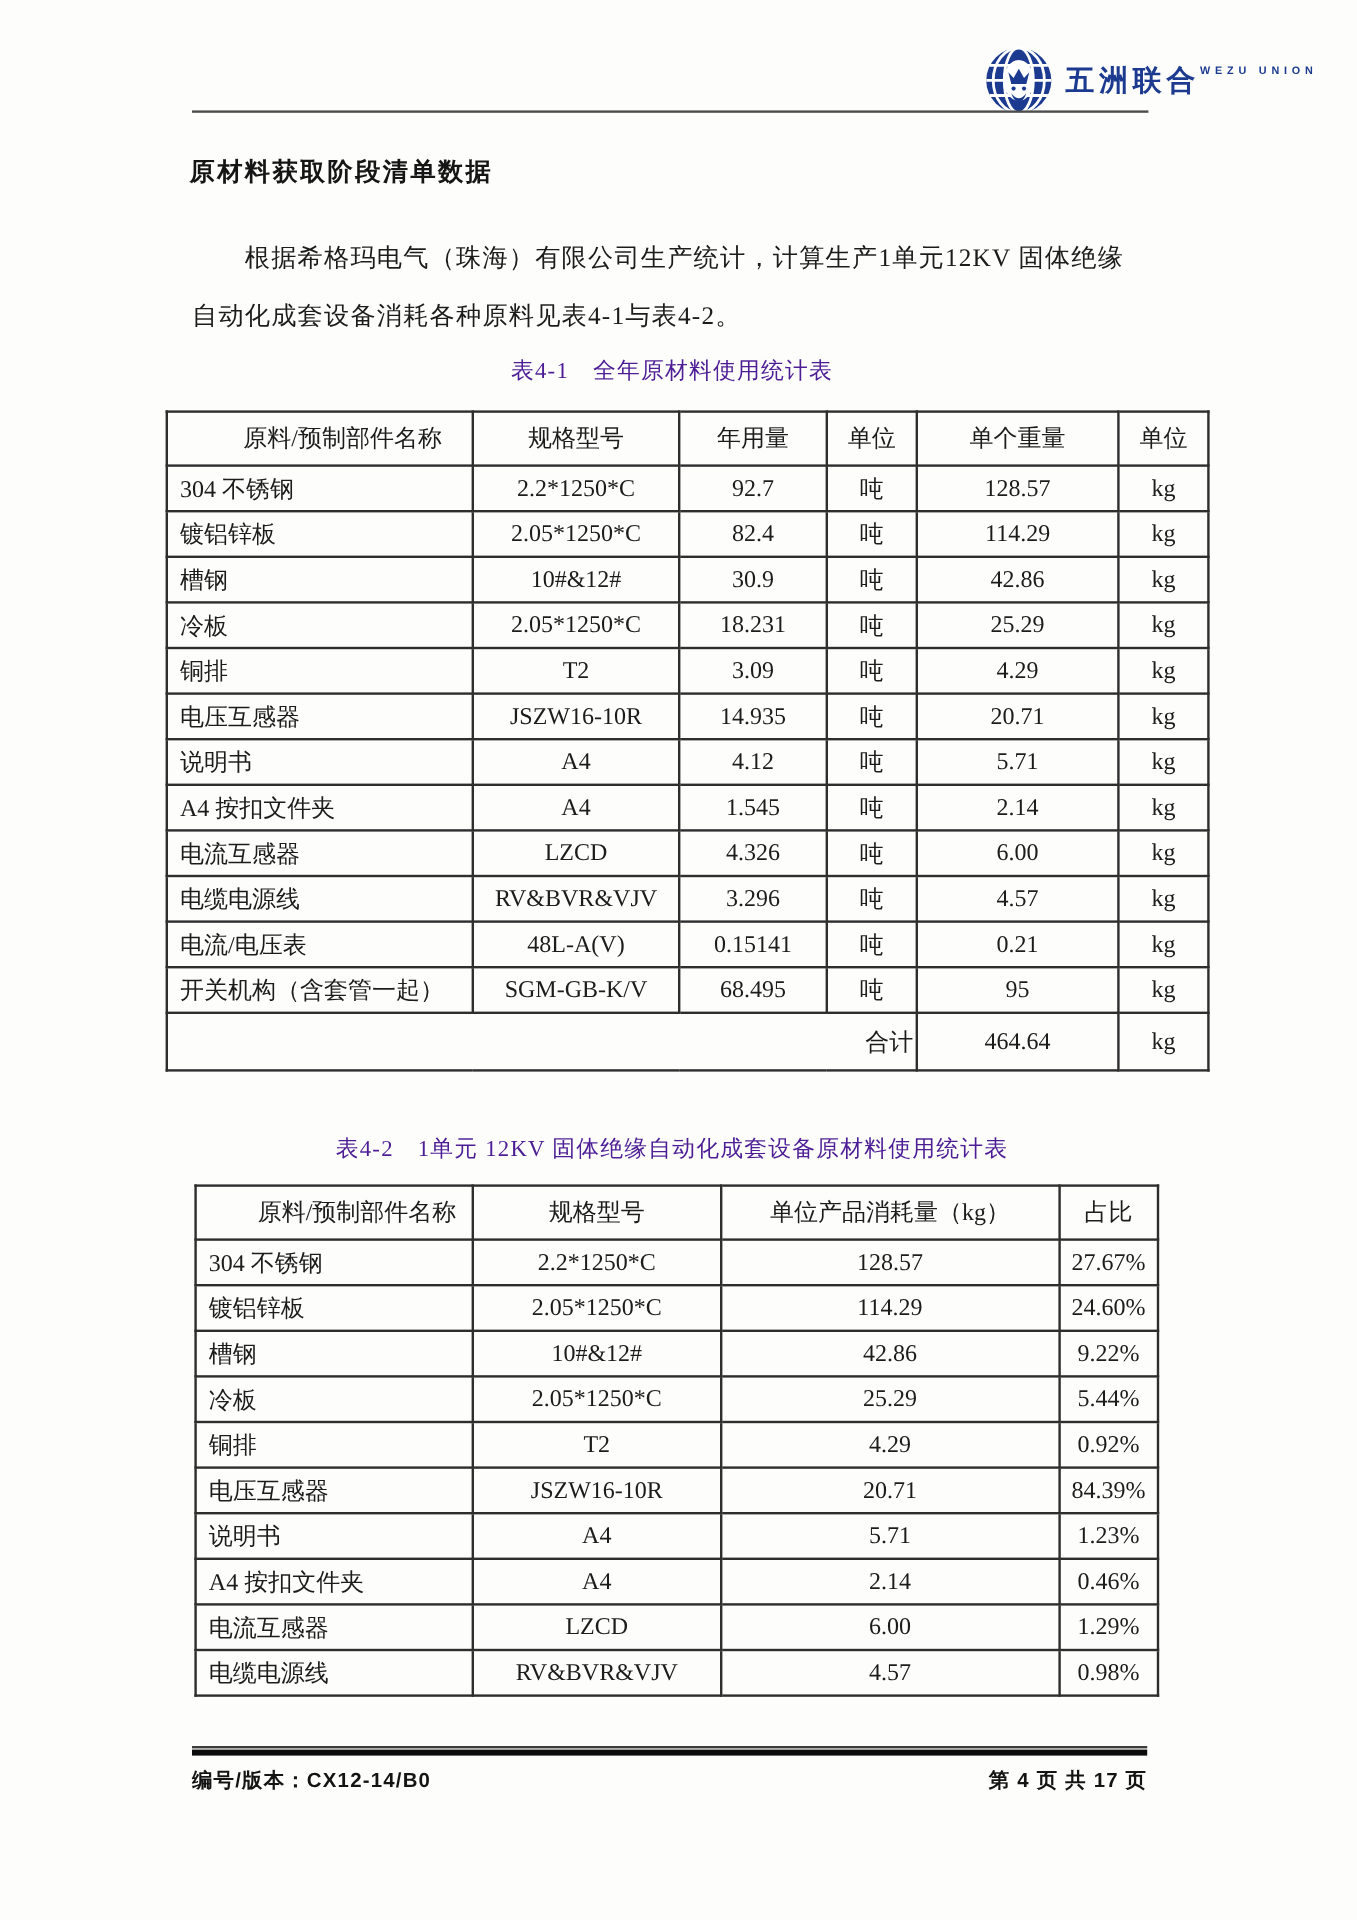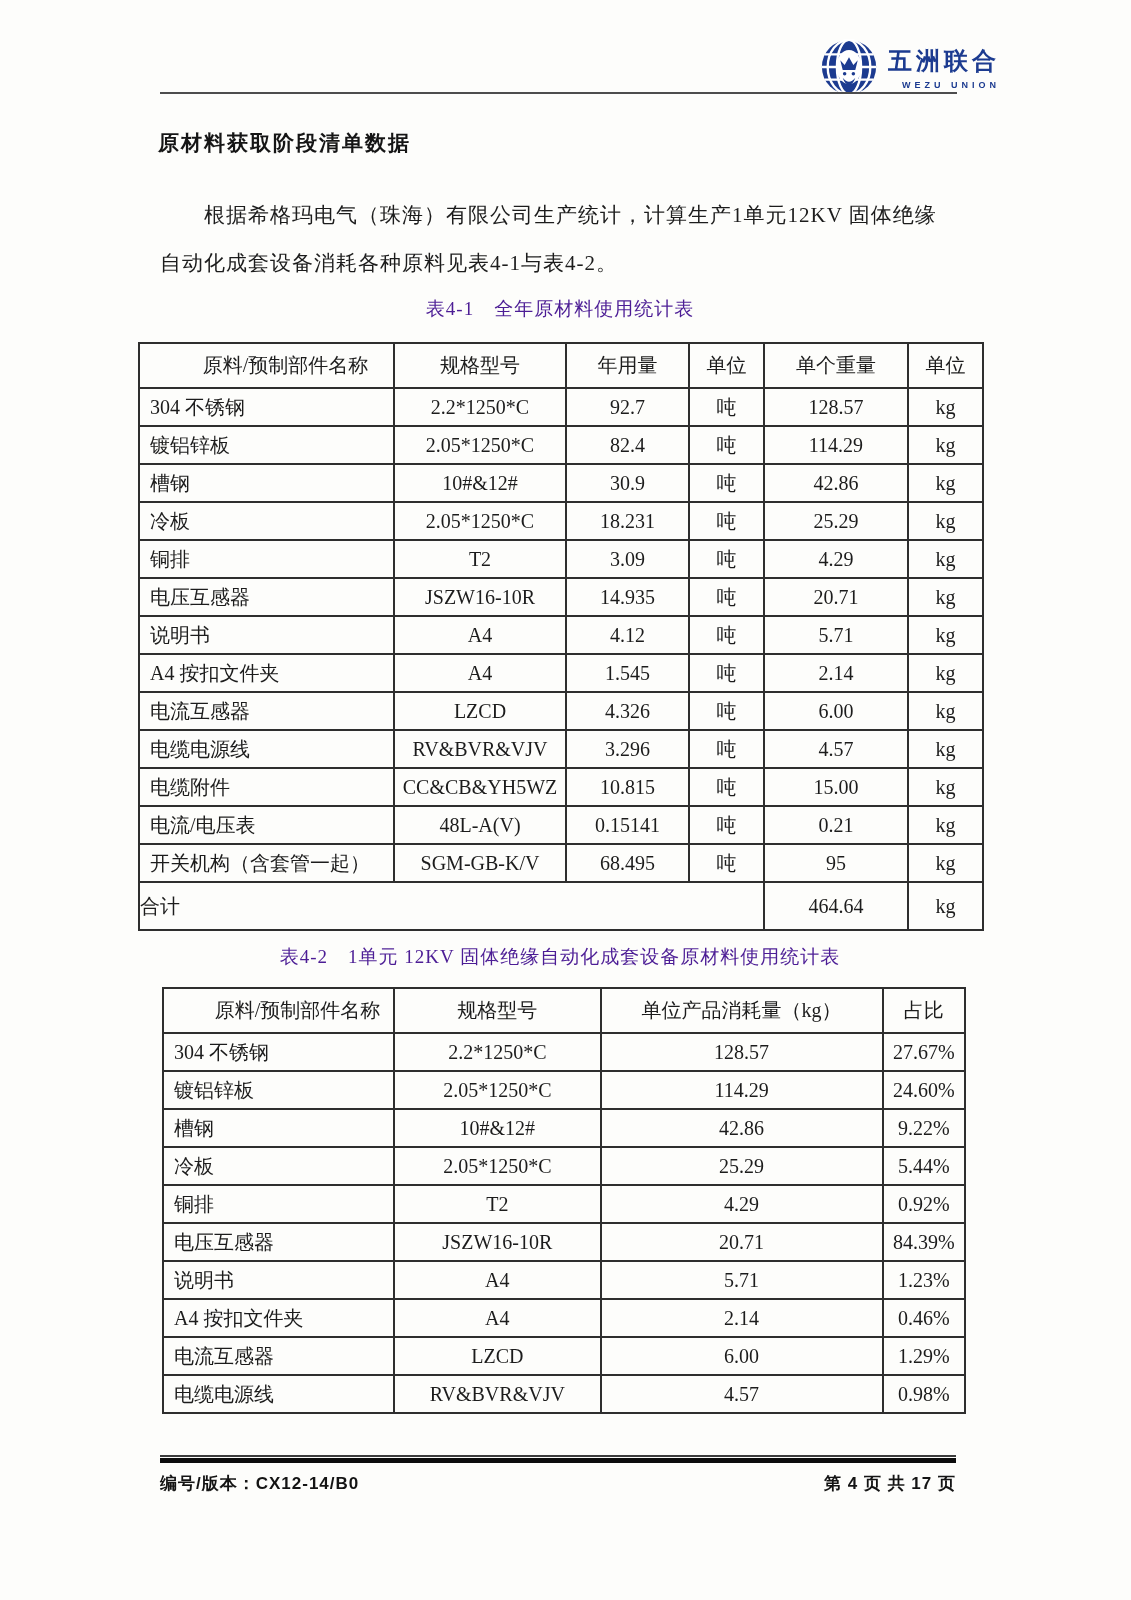--- a/index.html
+++ b/index.html
@@ -6,21 +6,21 @@
   html,body { background:#e9e9e9; }
   body { font-family:"Liberation Serif","DejaVu Serif",serif; }
   .page {
     position:relative; width:1131px; height:1600px; margin:0 auto;
     background:#fdfdfb; color:#1c1c1c; overflow:hidden;
   }
 
   
   .logo { position:absolute; left:818px; top:34px; display:flex; align-items:center; gap:8px; }
   .logo svg { width:62px; height:66px; display:block; }
-  .logo-text { display:flex; flex-direction:column; align-items:flex-end; }
+  .logo-text { display:flex; flex-direction:row; align-items:flex-start; }
   .logo-title {
     font-family:"Liberation Sans","DejaVu Sans",sans-serif;
     font-weight:900; font-size:24px; letter-spacing:4px; color:#1c3b90; white-space:nowrap;
   }
   .logo-sub {
     font-family:"Liberation Sans","DejaVu Sans",sans-serif;
     font-weight:700; font-size:9px; letter-spacing:4px; color:#1c3b90; margin-top:3px; white-space:nowrap;
   }
   .header-rule { position:absolute; left:160px; top:92px; width:797px; height:2px; background:#4d4d4d; }
 
@@ -44,23 +44,23 @@
     border:2px solid #2e2e2e; text-align:center; vertical-align:middle;
     font-weight:normal; padding:0 2px; overflow:hidden; white-space:nowrap;
   }
   .doc-table td.c0, .doc-table th.c0 { text-align:left; padding-left:10px; }
   .doc-table th.c0 { text-align:center;padding-left:40px; }
 
   #table1 { left:138px; top:342px; width:844px; }
   #table1 th { height:45px; }
   #table1 td { height:38px; }
   #table1 th.c0 { width:255px; } #table1 th.c1 { width:172px; } #table1 th.c2 { width:123px; }
-  #table1 th.c3 { width:75px; }  #table1 th.c4 { width:144px; } #table1 th.c5 { width:75px; }
+  #table1 th.c3 { width:75px; }  #table1 th.c4 { width:168px; } #table1 th.c5 { width:75px; }
   #table1 .total-row td { height:48px; }
-  #table1 .total-row td.total-label { text-align:left; padding-left:0; }
+  #table1 .total-row td.total-label { text-align:right; padding-left:0; }
 
   #table2 { left:162px; top:987px; width:804px; }
   #table2 th { height:45px; }
   #table2 td { height:38px; }
   #table2 th.c0 { width:227px; } #table2 th.c1 { width:203px; }
   #table2 th.c2 { width:277px; } #table2 th.c3 { width:81px; }
 
   
   .footer { position:absolute; left:160px; top:1455px; width:796px; }
   .footer-rule { height:8px; border-top:2px solid #3c3c3c; border-bottom:5px solid #0c0c0c; }
@@ -189,28 +189,20 @@
         </tr>
         <tr>
           <td class="c0">电缆电源线</td>
           <td class="c1">RV&amp;BVR&amp;VJV</td>
           <td class="c2">3.296</td>
           <td class="c3">吨</td>
           <td class="c4">4.57</td>
           <td class="c5">kg</td>
         </tr>
         <tr>
-          <td class="c0">电缆附件</td>
-          <td class="c1">CC&amp;CB&amp;YH5WZ</td>
-          <td class="c2">10.815</td>
-          <td class="c3">吨</td>
-          <td class="c4">15.00</td>
-          <td class="c5">kg</td>
-        </tr>
-        <tr>
           <td class="c0">电流/电压表</td>
           <td class="c1">48L-A(V)</td>
           <td class="c2">0.15141</td>
           <td class="c3">吨</td>
           <td class="c4">0.21</td>
           <td class="c5">kg</td>
         </tr>
         <tr>
           <td class="c0">开关机构（含套管一起）</td>
           <td class="c1">SGM-GB-K/V</td>

